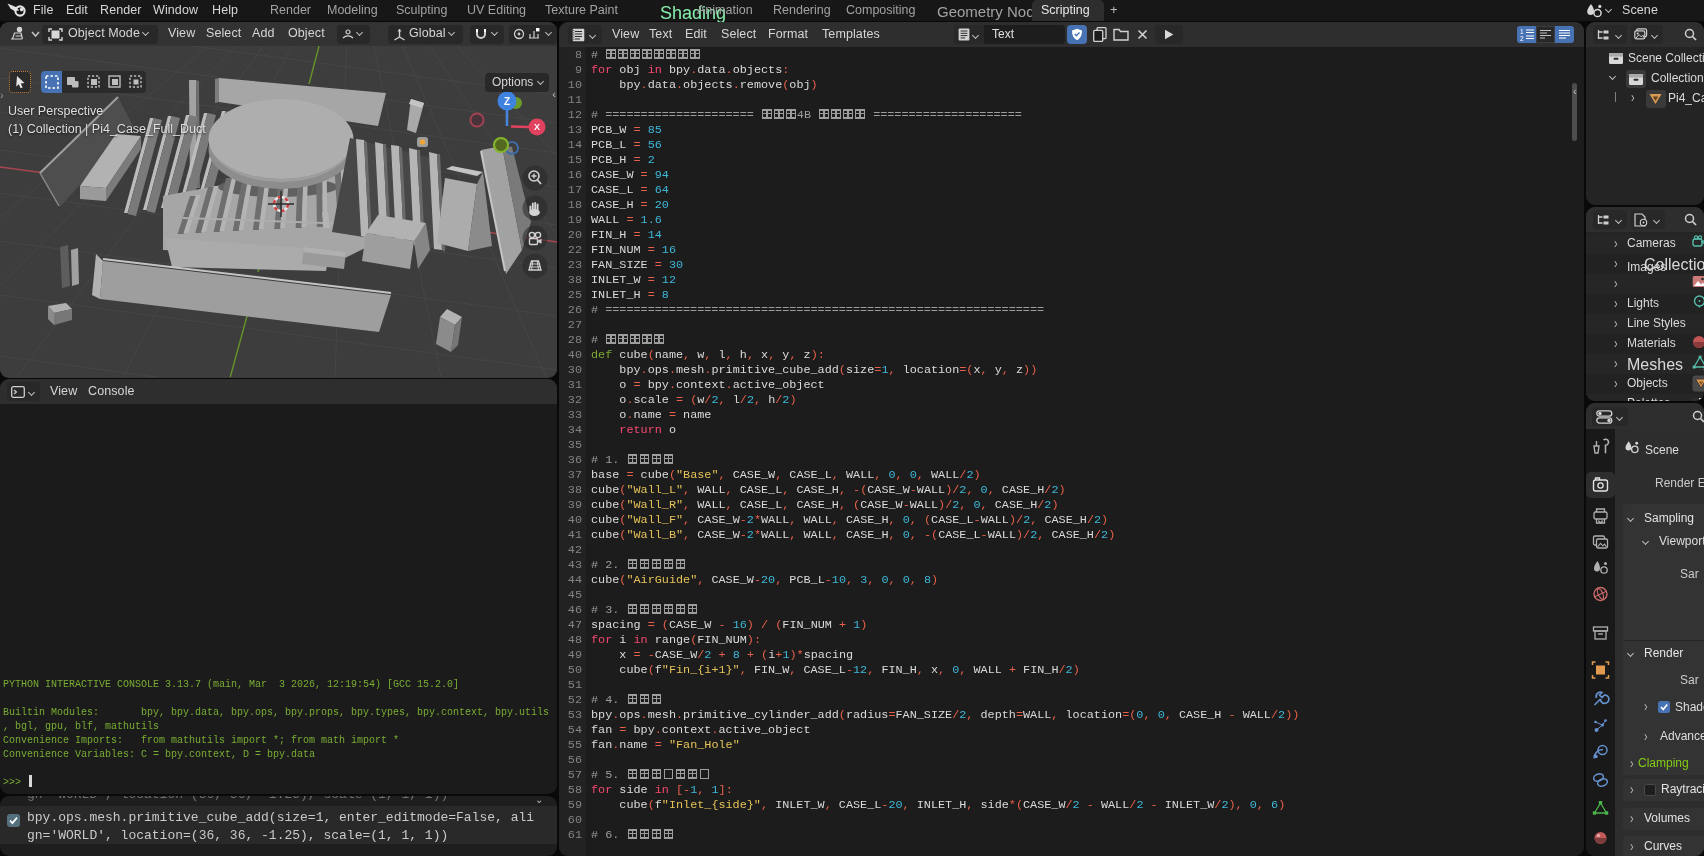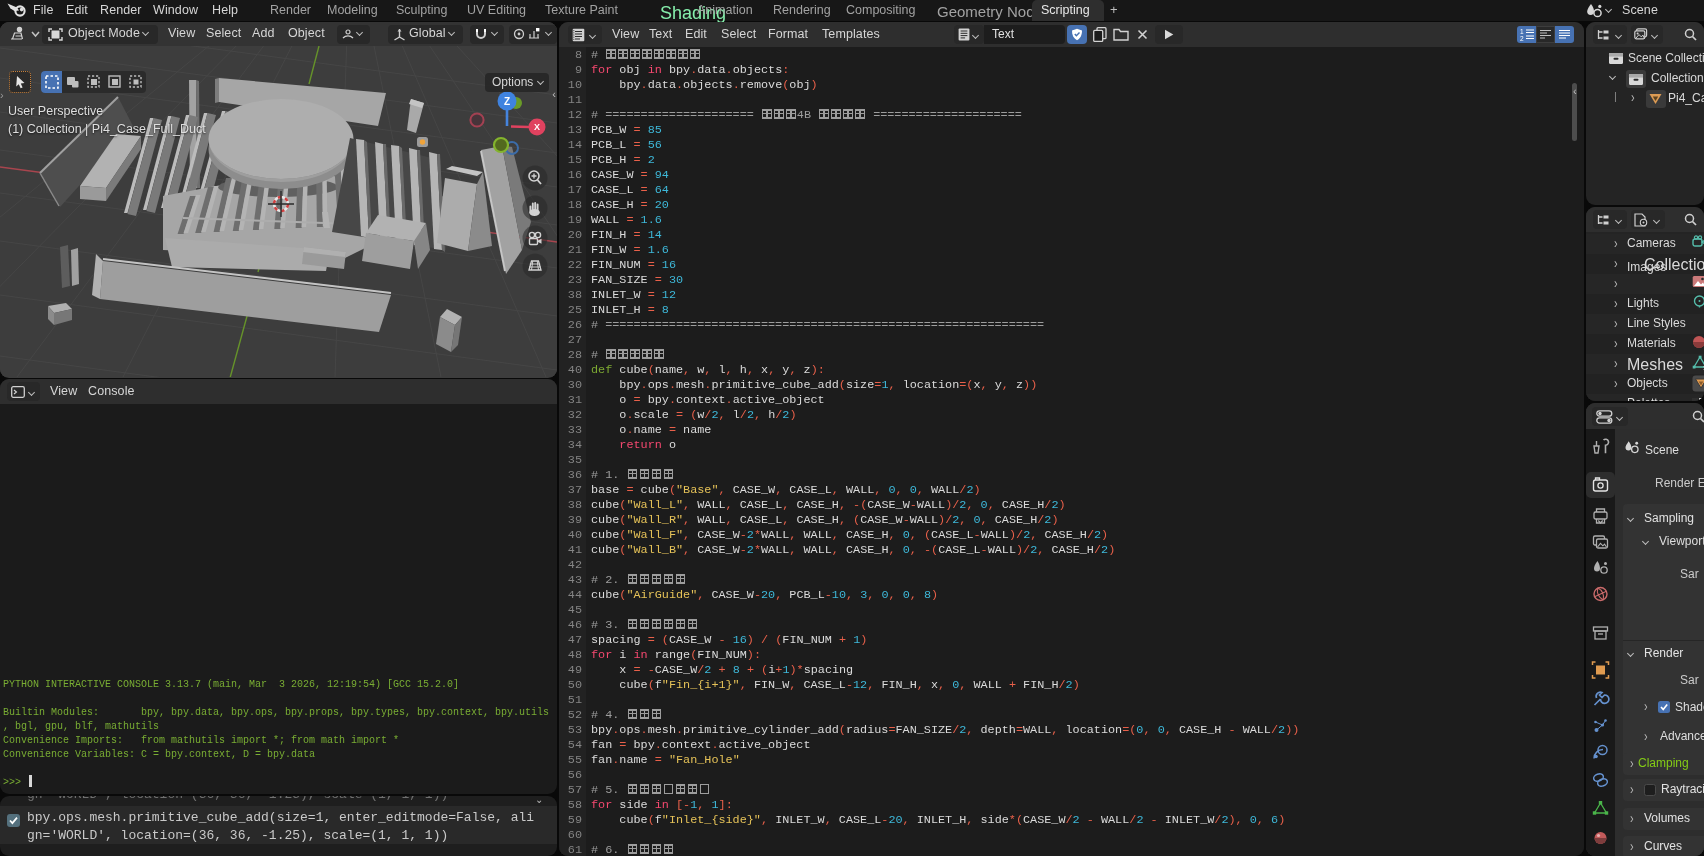--- a/index.html
+++ b/index.html
@@ -370,21 +370,20 @@
 <div class="crow"><span class="lno">11</span><span class="ctext"></span></div>
 <div class="crow"><span class="lno">12</span><span class="ctext"><b class="c"># ===================== </b><i class="cjk" style="border-color:#9d9d9d;background:repeating-linear-gradient(180deg,#9d9d9d 0 1px,transparent 1px 3.4px),linear-gradient(90deg,transparent 0 42%,#9d9d9d 42% 58%,transparent 58%)"></i><i class="cjk" style="border-color:#9d9d9d;background:repeating-linear-gradient(180deg,#9d9d9d 0 1px,transparent 1px 3.4px),linear-gradient(90deg,transparent 0 42%,#9d9d9d 42% 58%,transparent 58%)"></i><i class="cjk" style="border-color:#9d9d9d;background:repeating-linear-gradient(180deg,#9d9d9d 0 1px,transparent 1px 3.4px),linear-gradient(90deg,transparent 0 42%,#9d9d9d 42% 58%,transparent 58%)"></i><b class="c">4B </b><i class="cjk" style="border-color:#9d9d9d;background:repeating-linear-gradient(180deg,#9d9d9d 0 1px,transparent 1px 3.4px),linear-gradient(90deg,transparent 0 42%,#9d9d9d 42% 58%,transparent 58%)"></i><i class="cjk" style="border-color:#9d9d9d;background:repeating-linear-gradient(180deg,#9d9d9d 0 1px,transparent 1px 3.4px),linear-gradient(90deg,transparent 0 42%,#9d9d9d 42% 58%,transparent 58%)"></i><i class="cjk" style="border-color:#9d9d9d;background:repeating-linear-gradient(180deg,#9d9d9d 0 1px,transparent 1px 3.4px),linear-gradient(90deg,transparent 0 42%,#9d9d9d 42% 58%,transparent 58%)"></i><i class="cjk" style="border-color:#9d9d9d;background:repeating-linear-gradient(180deg,#9d9d9d 0 1px,transparent 1px 3.4px),linear-gradient(90deg,transparent 0 42%,#9d9d9d 42% 58%,transparent 58%)"></i><b class="c"> =====================</b></span></div>
 <div class="crow"><span class="lno">13</span><span class="ctext"><b class="w">PCB_W</b> <b class="o">=</b> <b class="n">85</b></span></div>
 <div class="crow"><span class="lno">14</span><span class="ctext"><b class="w">PCB_L</b> <b class="o">=</b> <b class="n">56</b></span></div>
 <div class="crow"><span class="lno">15</span><span class="ctext"><b class="w">PCB_H</b> <b class="o">=</b> <b class="n">2</b></span></div>
 <div class="crow"><span class="lno">16</span><span class="ctext"><b class="w">CASE_W</b> <b class="o">=</b> <b class="n">94</b></span></div>
 <div class="crow"><span class="lno">17</span><span class="ctext"><b class="w">CASE_L</b> <b class="o">=</b> <b class="n">64</b></span></div>
 <div class="crow"><span class="lno">18</span><span class="ctext"><b class="w">CASE_H</b> <b class="o">=</b> <b class="n">20</b></span></div>
 <div class="crow"><span class="lno">19</span><span class="ctext"><b class="w">WALL</b> <b class="o">=</b> <b class="n">1.6</b></span></div>
 <div class="crow"><span class="lno">20</span><span class="ctext"><b class="w">FIN_H</b> <b class="o">=</b> <b class="n">14</b></span></div>
-<div class="crow"><span class="lno">21</span><span class="ctext"><b class="w">FIN_W</b> <b class="o">=</b> <b class="n">1.6</b></span></div>
 <div class="crow"><span class="lno">22</span><span class="ctext"><b class="w">FIN_NUM</b> <b class="o">=</b> <b class="n">16</b></span></div>
 <div class="crow"><span class="lno">23</span><span class="ctext"><b class="w">FAN_SIZE</b> <b class="o">=</b> <b class="n">30</b></span></div>
 <div class="crow"><span class="lno">38</span><span class="ctext"><b class="w">INLET_W</b> <b class="o">=</b> <b class="n">12</b></span></div>
 <div class="crow"><span class="lno">25</span><span class="ctext"><b class="w">INLET_H</b> <b class="o">=</b> <b class="n">8</b></span></div>
 <div class="crow"><span class="lno">26</span><span class="ctext"><b class="c"># ==============================================================</b></span></div>
 <div class="crow"><span class="lno">27</span><span class="ctext"></span></div>
 <div class="crow"><span class="lno">28</span><span class="ctext"><b class="c"># </b><i class="cjk" style="border-color:#9d9d9d;background:repeating-linear-gradient(180deg,#9d9d9d 0 1px,transparent 1px 3.4px),linear-gradient(90deg,transparent 0 42%,#9d9d9d 42% 58%,transparent 58%)"></i><i class="cjk" style="border-color:#9d9d9d;background:repeating-linear-gradient(180deg,#9d9d9d 0 1px,transparent 1px 3.4px),linear-gradient(90deg,transparent 0 42%,#9d9d9d 42% 58%,transparent 58%)"></i><i class="cjk" style="border-color:#9d9d9d;background:repeating-linear-gradient(180deg,#9d9d9d 0 1px,transparent 1px 3.4px),linear-gradient(90deg,transparent 0 42%,#9d9d9d 42% 58%,transparent 58%)"></i><i class="cjk" style="border-color:#9d9d9d;background:repeating-linear-gradient(180deg,#9d9d9d 0 1px,transparent 1px 3.4px),linear-gradient(90deg,transparent 0 42%,#9d9d9d 42% 58%,transparent 58%)"></i><i class="cjk" style="border-color:#9d9d9d;background:repeating-linear-gradient(180deg,#9d9d9d 0 1px,transparent 1px 3.4px),linear-gradient(90deg,transparent 0 42%,#9d9d9d 42% 58%,transparent 58%)"></i></span></div>
 <div class="crow"><span class="lno">40</span><span class="ctext"><b class="d">def</b><b class="w"> cube</b><b class="o">(</b><b class="w">name</b><b class="o">,</b><b class="w"> w</b><b class="o">,</b><b class="w"> l</b><b class="o">,</b><b class="w"> h</b><b class="o">,</b><b class="w"> x</b><b class="o">,</b><b class="w"> y</b><b class="o">,</b><b class="w"> z</b><b class="o">):</b></span></div>
 <div class="crow"><span class="lno">30</span><span class="ctext"><b class="w">    bpy</b><b class="o">.</b><b class="w">ops</b><b class="o">.</b><b class="w">mesh</b><b class="o">.</b><b class="w">primitive_cube_add</b><b class="o">(</b><b class="w">size</b><b class="o">=</b><b class="n">1</b><b class="o">,</b><b class="w"> location</b><b class="o">=(</b><b class="w">x</b><b class="o">,</b><b class="w"> y</b><b class="o">,</b><b class="w"> z</b><b class="o">))</b></span></div>
 <div class="crow"><span class="lno">31</span><span class="ctext"><b class="w">    o </b><b class="o">=</b><b class="w"> bpy</b><b class="o">.</b><b class="w">context</b><b class="o">.</b><b class="w">active_object</b></span></div>

